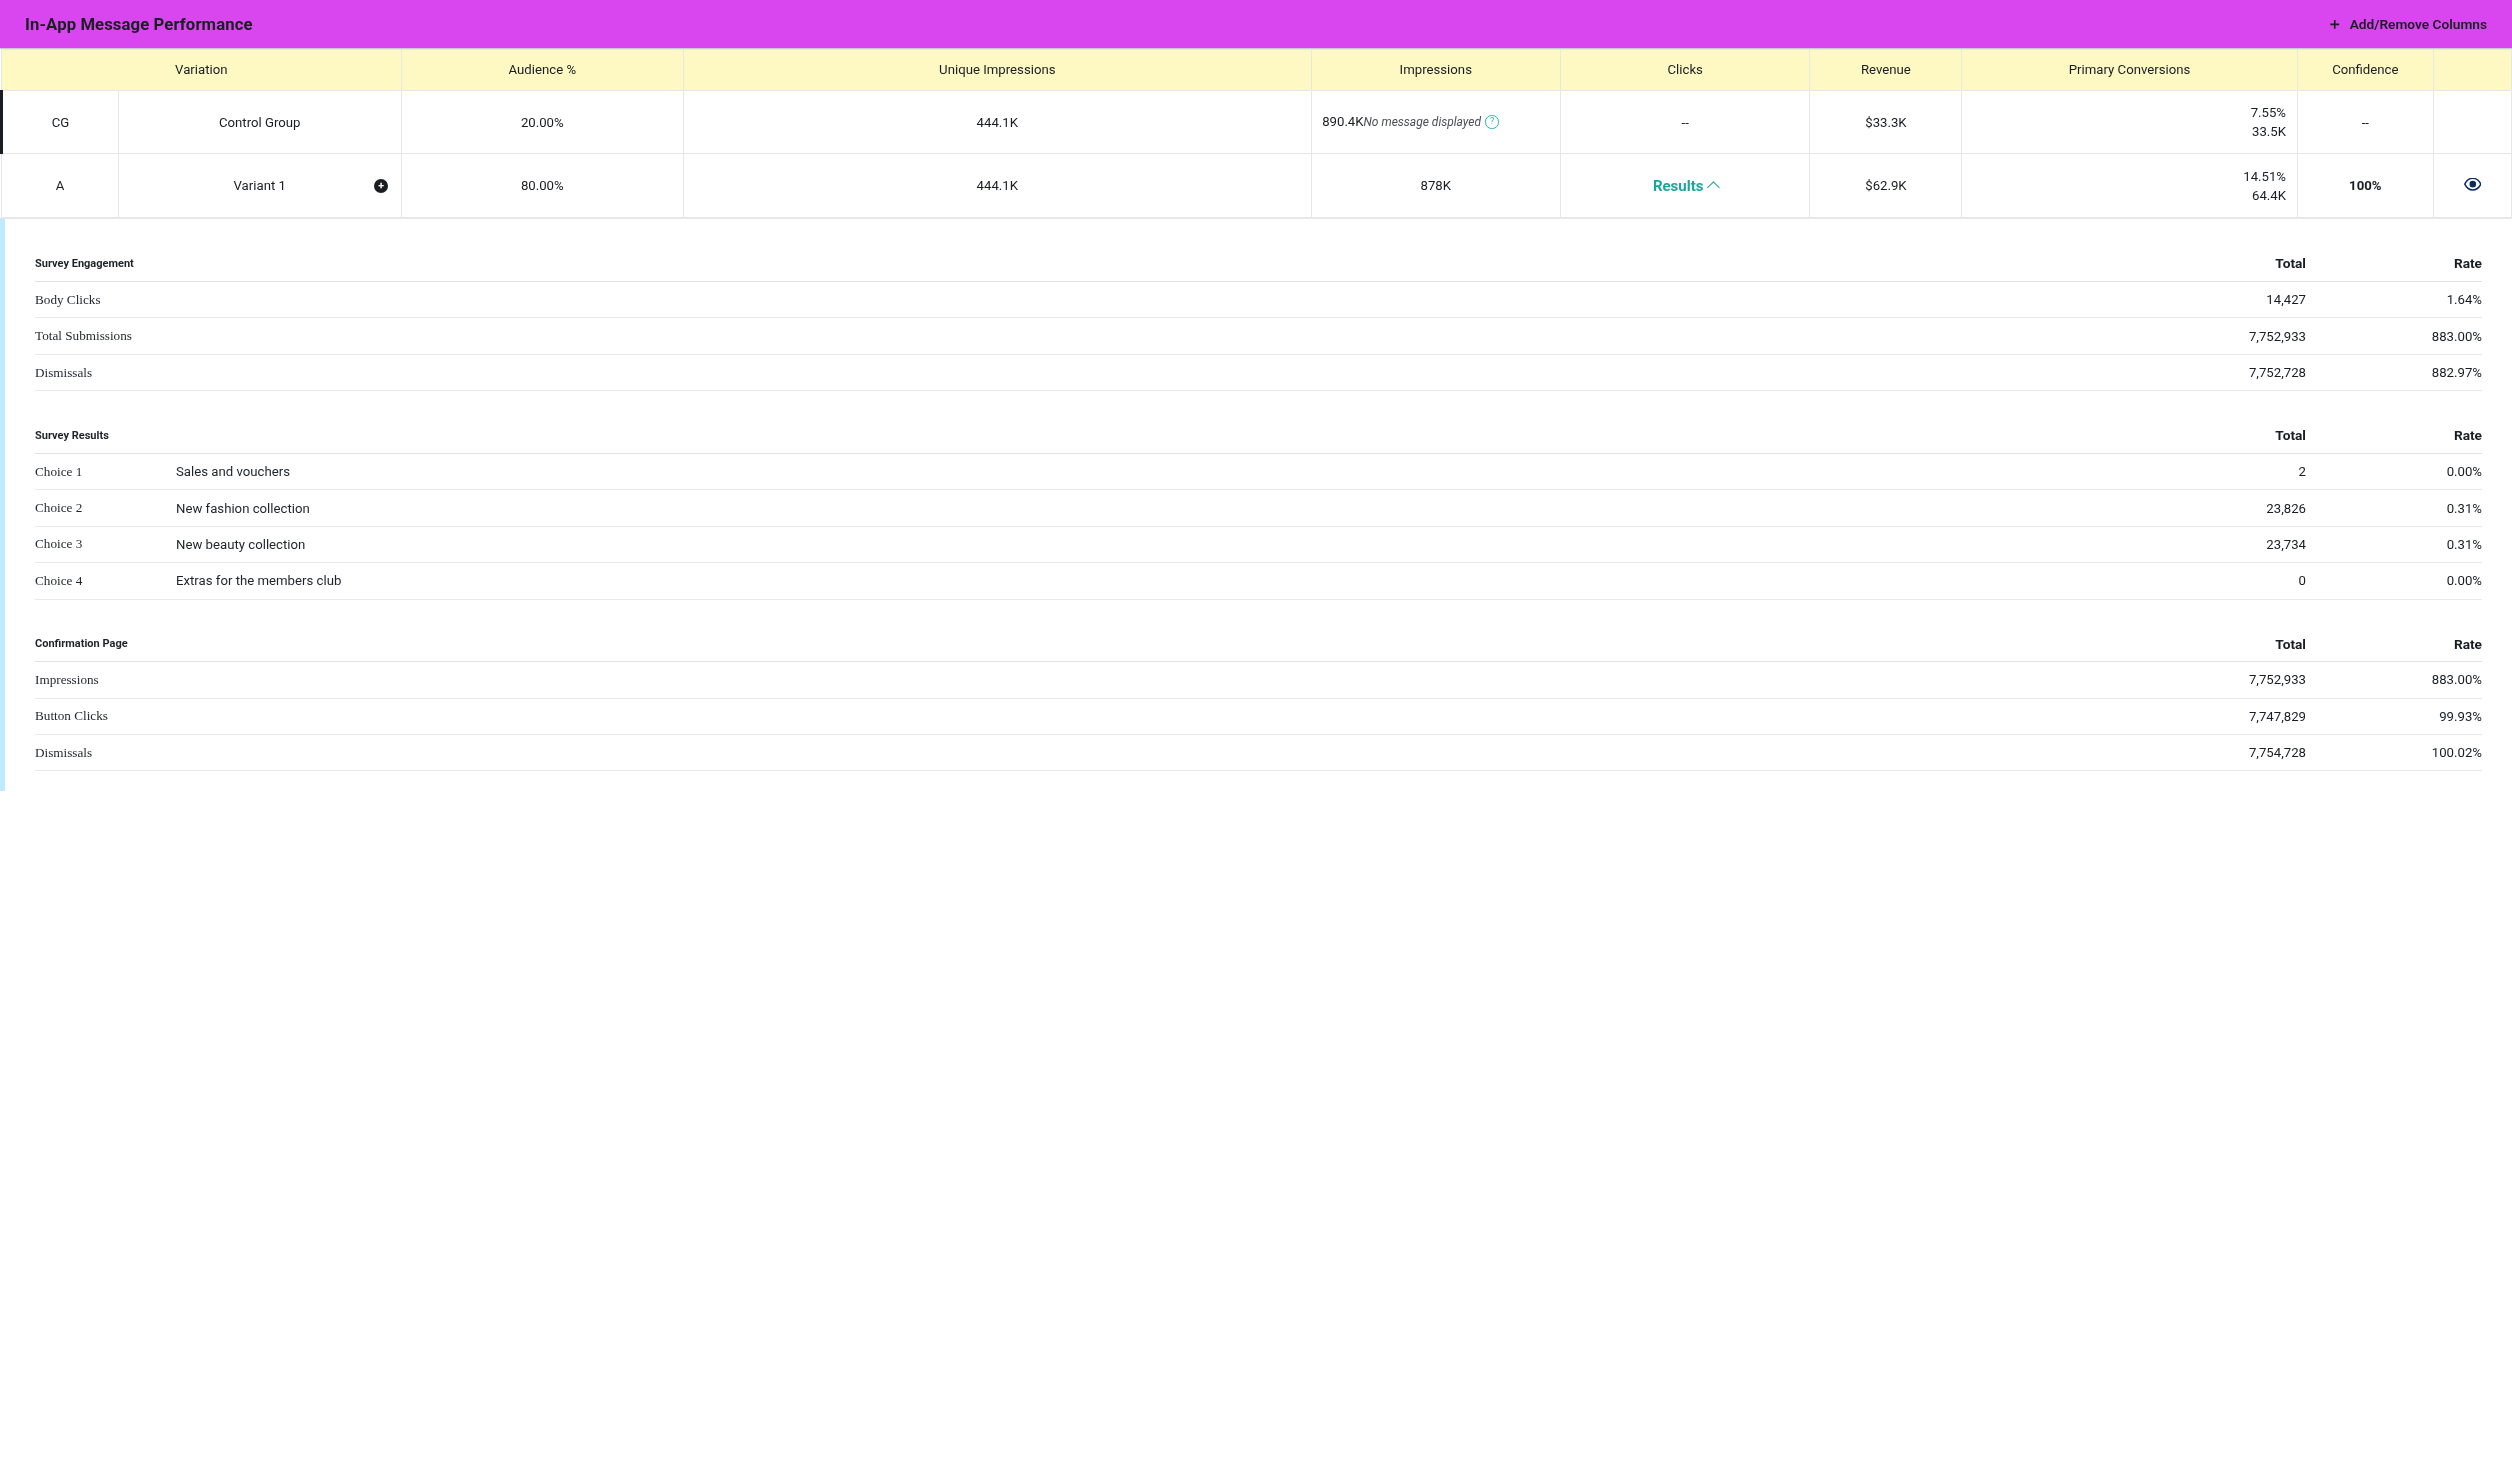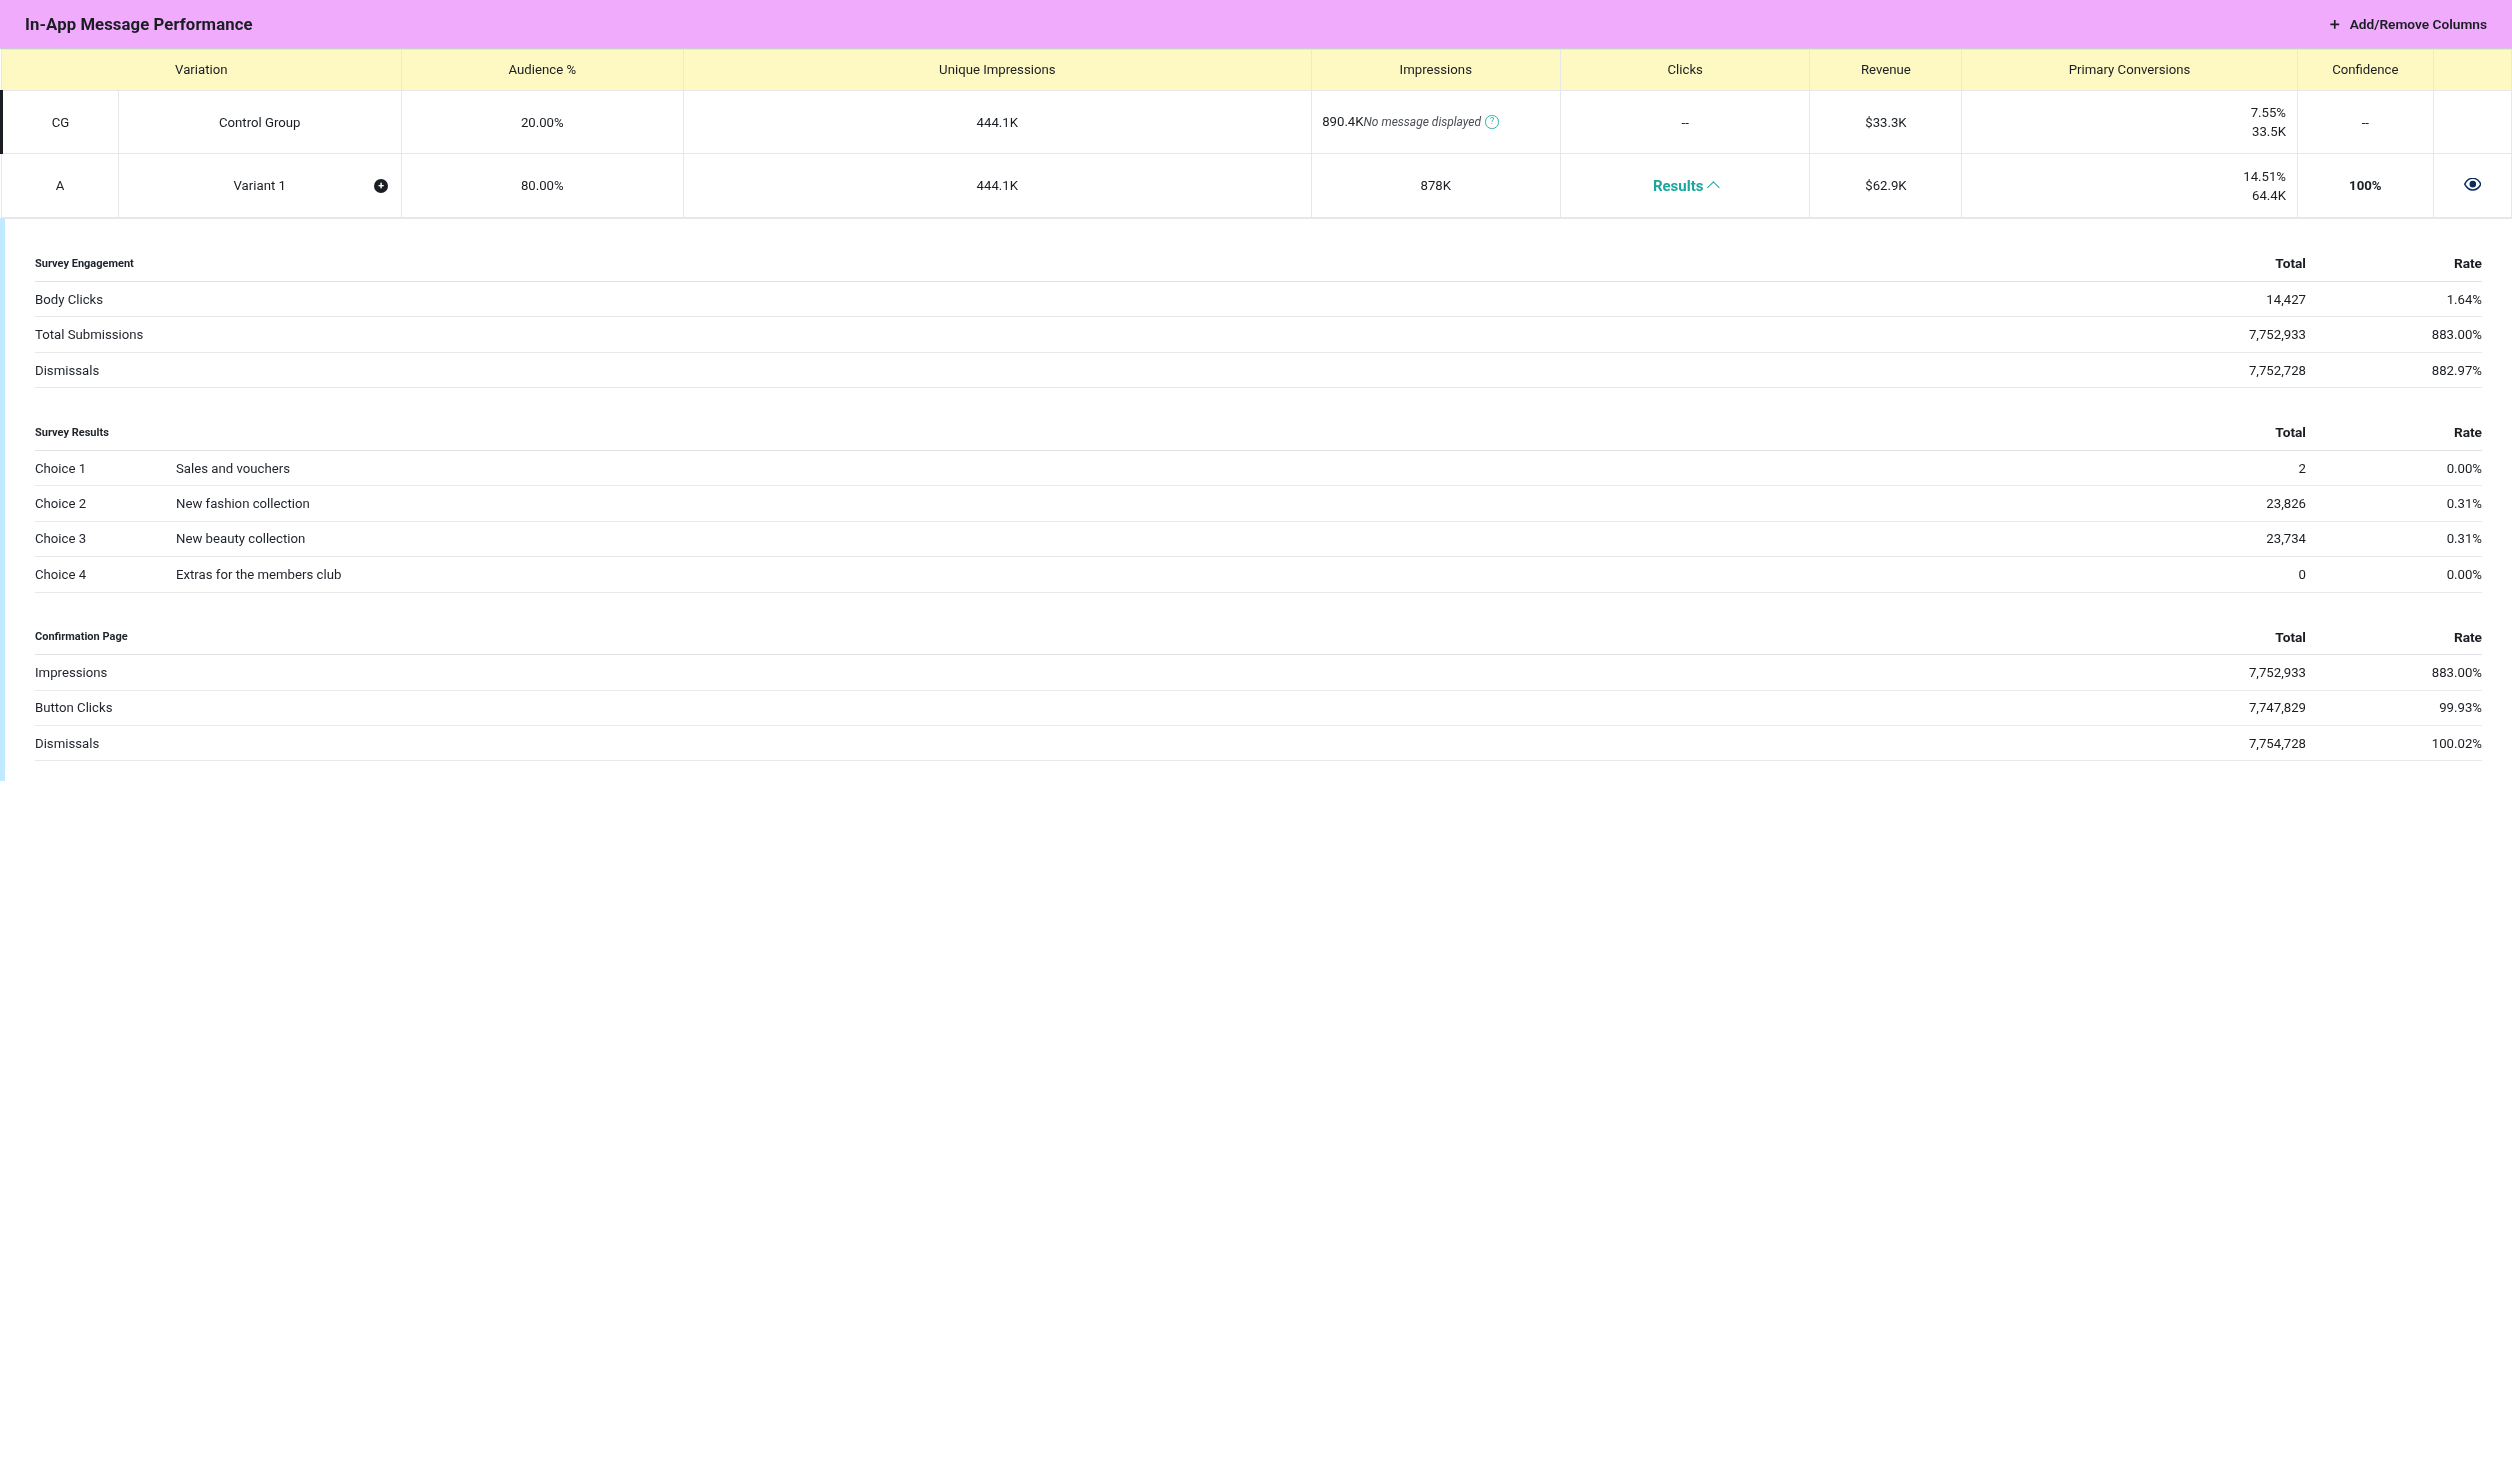--- a/index.html
+++ b/index.html
@@ -1,17 +1,17 @@
 <!DOCTYPE html>
 <html style="font-size:14px"><head>
 <meta charset="utf-8">
 <style>
   * { box-sizing: border-box; margin: 0; padding: 0; }
   body { font-family: -apple-system, BlinkMacSystemFont, "Segoe UI", Roboto, Helvetica, Arial, sans-serif; background: #fff; color: #1a1e23; font-size: 13.2px; }
-  .header-bar { background: #f0abfc; display: flex; align-items: center; justify-content: space-between; height: 49px; padding: 0 25px 0 25px; border-bottom: 0.9px solid #ccccd0; }
+  .header-bar { background: #d946ef; display: flex; align-items: center; justify-content: space-between; height: 49px; padding: 0 25px 0 25px; border-bottom: 0.9px solid #ccccd0; }
   .header-title { font-size: 16.7px; font-weight: 700; letter-spacing: 0.1px; color: #1a1e23; }
   .add-remove { display: flex; align-items: center; gap: 7px; font-size: 13.7px; font-weight: 600; color: #1a1e23; cursor: pointer; }
   .add-remove .plus { font-size: 16px; line-height: 1; }
   table.main { width: 100%; border-collapse: collapse; table-layout: fixed; }
   table.main th, table.main td { border: 0.9px solid #e6e7e9; padding: 12.3px 10.6px; text-align: center; color: #1a1e23; font-size: 13.2px; }
   table.main th { font-weight: 400; background: #fef9c3; height: 37px; }
   col.c-badge { width: 60px; }
   col.c-var { width: 145px; }
   col.c-aud { width: 145px; }
   col.c-uimp { width: 322px; }
@@ -35,21 +35,21 @@
   .confidence-good { color: #3dd2b4; font-weight: 700; }
   .eye-icon { color: #0a2d5e; }
   .conv-stack { display: flex; flex-direction: column; line-height: 1.45; align-items: flex-end; }
   
   .detail-wrap { border-top: 0.9px solid #e6e7e9; border-left: 5.3px solid #bfeaff; padding: 0 30px 19.4px 30px; background:#fff; }
   .detail-section { margin-top: 26.4px; }
   .detail-header, .detail-row { display: grid; grid-template-columns: 141px 1fr 159px 176px; align-items: center; padding: 9.7px 0; border-bottom: 0.9px solid #e8e9eb; }
   .detail-header { border-bottom: 0.9px solid #e0e1e4; }
   .detail-header .sec-title { font-weight: 700; font-size: 11px; color:#1f242b; grid-column: 1 / span 2; }
   .detail-header .col-total, .detail-header .col-rate { font-weight: 700; font-size: 13.7px; text-align: right; }
-  .detail-row .label { font-weight: 400; color:#1f242b; }
+  .detail-row .label { font-weight: 400; color:#1f242b;font-family:Liberation Serif, serif; }
   .detail-row .desc { font-weight: 400; color:#1f242b; }
   .detail-row .total, .detail-row .rate { text-align: right; font-weight: 400; }
   .detail-row.no-desc .label { grid-column: 1 / span 2; }
 </style>
 </head>
 <body>
 
 <div class="header-bar">
   <div class="header-title">In-App Message Performance</div>
   <div class="add-remove">

